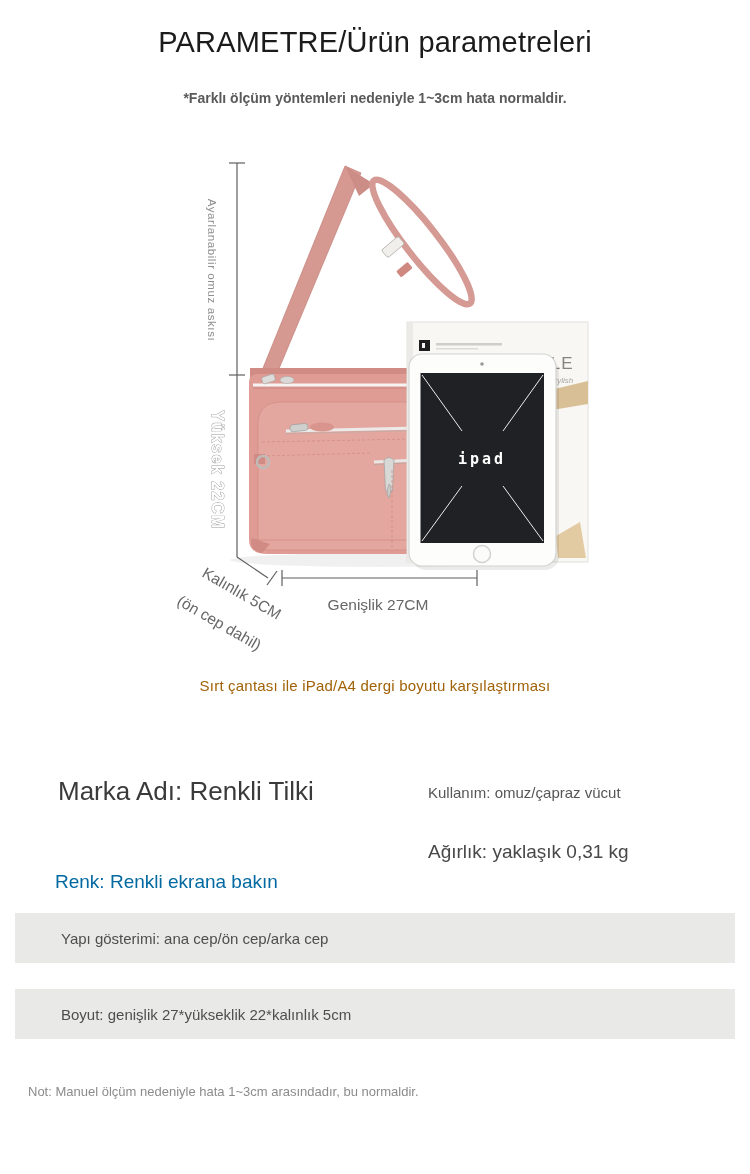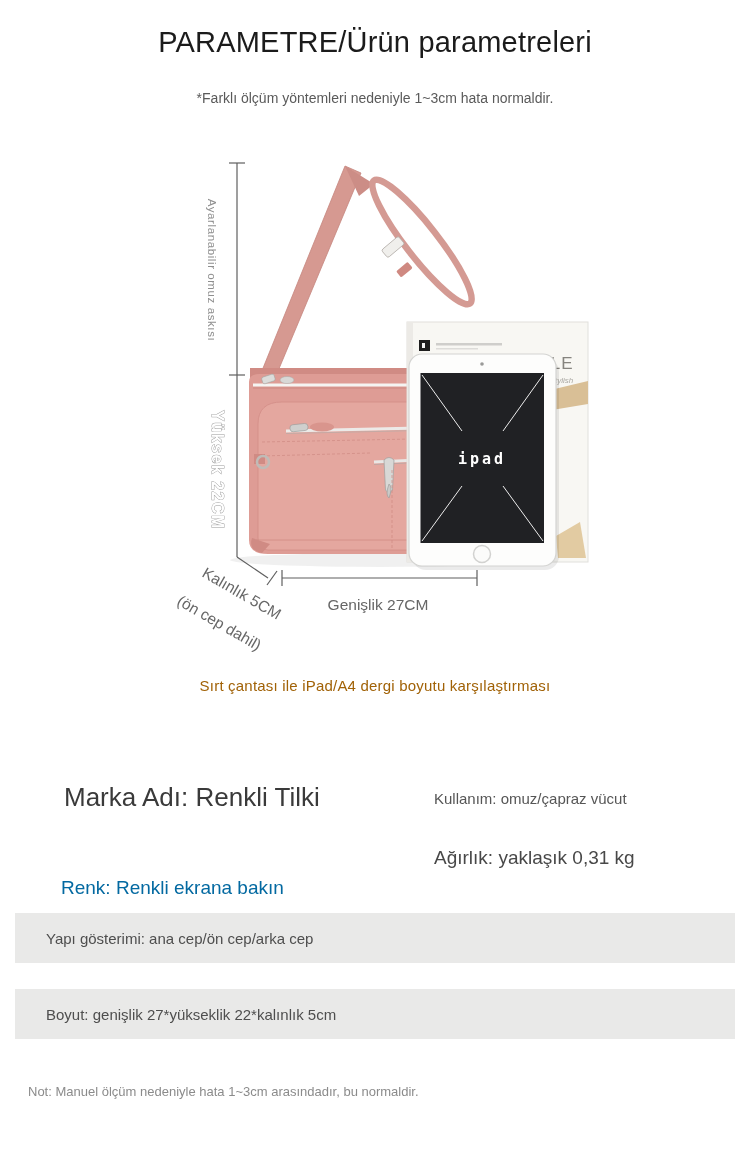--- a/index.html
+++ b/index.html
@@ -6,37 +6,37 @@
   .page{
     position:relative;width:750px;height:1160px;margin:0 auto;background:#ffffff;
     font-family:"Liberation Sans","DejaVu Sans",sans-serif;overflow:hidden;
   }
   .page-title{
     position:absolute;top:26px;left:0;width:750px;text-align:center;margin:0;
     font-size:29px;font-weight:400;color:#1b1b1b;letter-spacing:.2px;
   }
   .page-subtitle{
     position:absolute;top:90px;left:0;width:750px;text-align:center;margin:0;
-    font-size:14px;font-weight:400;color:#5a5a5a;
+    font-size:14px;font-weight:700;color:#5a5a5a;
   }
   .figure-svg{position:absolute;top:140px;left:0;}
   .figure-caption{
     position:absolute;top:677px;left:0;width:750px;text-align:center;margin:0;
     font-size:15px;color:#a16207;letter-spacing:.2px;
   }
-  .spec{position:absolute;margin:6px;white-space:nowrap;text-align:right;}
+  .spec{position:absolute;margin:0;white-space:nowrap;text-align:right;}
   .spec-brand{left:58px;top:776px;font-size:26px;color:#3a3a3a;}
   .spec-material{left:55px;top:825px;font-size:19px;color:#484848;}
   .spec-color{left:55px;top:871px;font-size:19px;color:#0369a1;}
   .spec-usage{left:428px;top:784px;font-size:15px;color:#565656;}
   .spec-model{left:428px;top:826px;font-size:19px;color:#484848;}
   .spec-weight{left:428px;top:841px;font-size:19px;color:#484848;}
   .hbar{
     position:absolute;left:15px;width:720px;height:50px;background:#e9e9e8;
-    display:flex;align-items:center;box-sizing:border-box;padding-left:31px;
+    display:flex;align-items:center;box-sizing:border-box;padding-left:46px;
     font-size:15px;color:#4e4e4e;
   }
   .hbar-structure{top:913px;}
   .hbar-size{top:989px;}
   .footer-note{
     position:absolute;left:28px;top:1084px;margin:0;
     font-size:13px;color:#8b8b8b;
   }
   svg text{font-family:"Liberation Sans","DejaVu Sans",sans-serif;}
   .dim{stroke:#5f5f5f;stroke-width:1.2;fill:none;}

